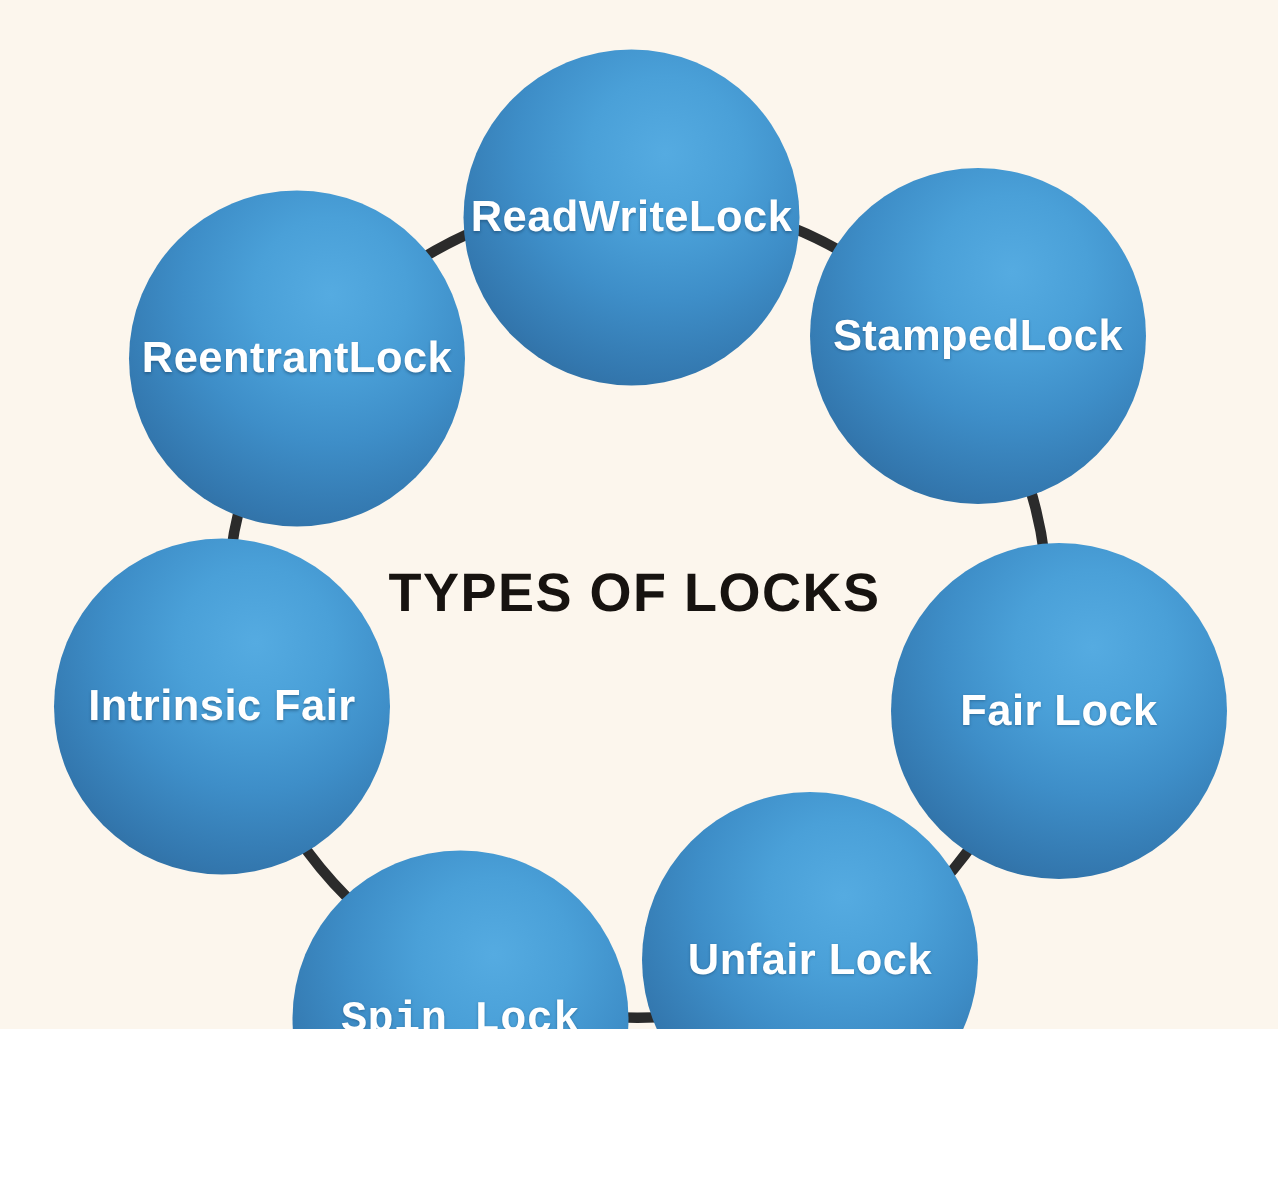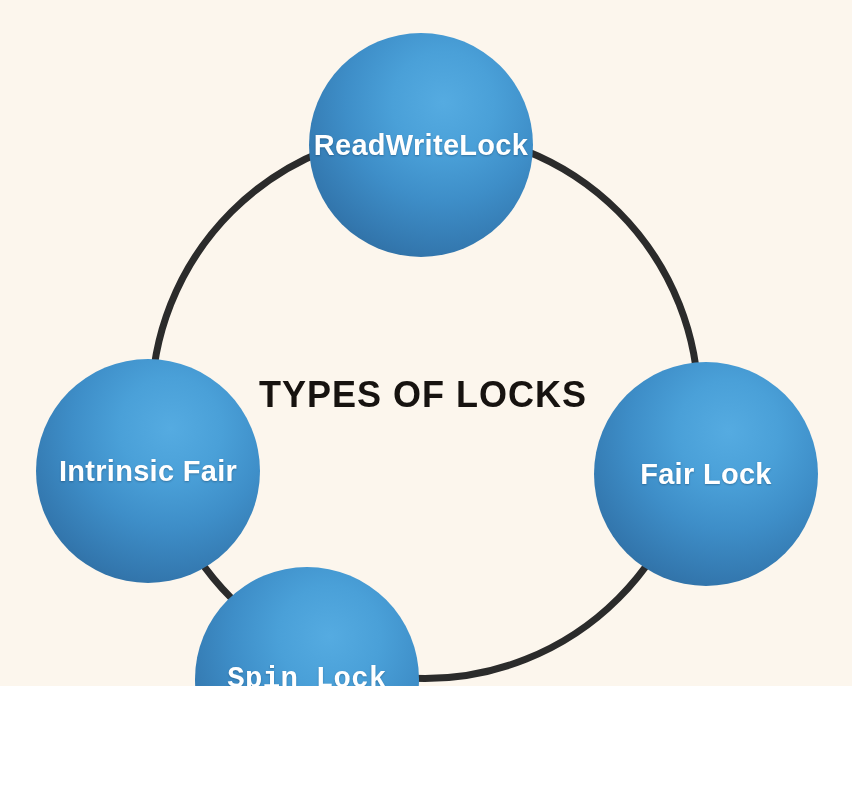--- a/index.html
+++ b/index.html
@@ -77,30 +77,39 @@
 <body>
 
 <div class="canvas">
 
   <div class="ring"></div>
 
   <div class="node node-0">
     <span class="node-label">ReadWriteLock</span>
   </div>
 
+  <div class="node node-1">
+    <span class="node-label">StampedLock</span>
+  </div>
 
   <div class="node node-2">
     <span class="node-label">Fair Lock</span>
   </div>
 
+  <div class="node node-3">
+    <span class="node-label">Unfair Lock</span>
+  </div>
 
   <div class="node node-4">
     <span class="node-label">Spin Lock</span>
   </div>
 
   <div class="node node-5">
     <span class="node-label">Intrinsic Fair</span>
   </div>
 
+  <div class="node node-6">
+    <span class="node-label">ReentrantLock</span>
+  </div>
 
   <div class="title">TYPES OF LOCKS</div>
 
 </div>
 
 </body></html>

